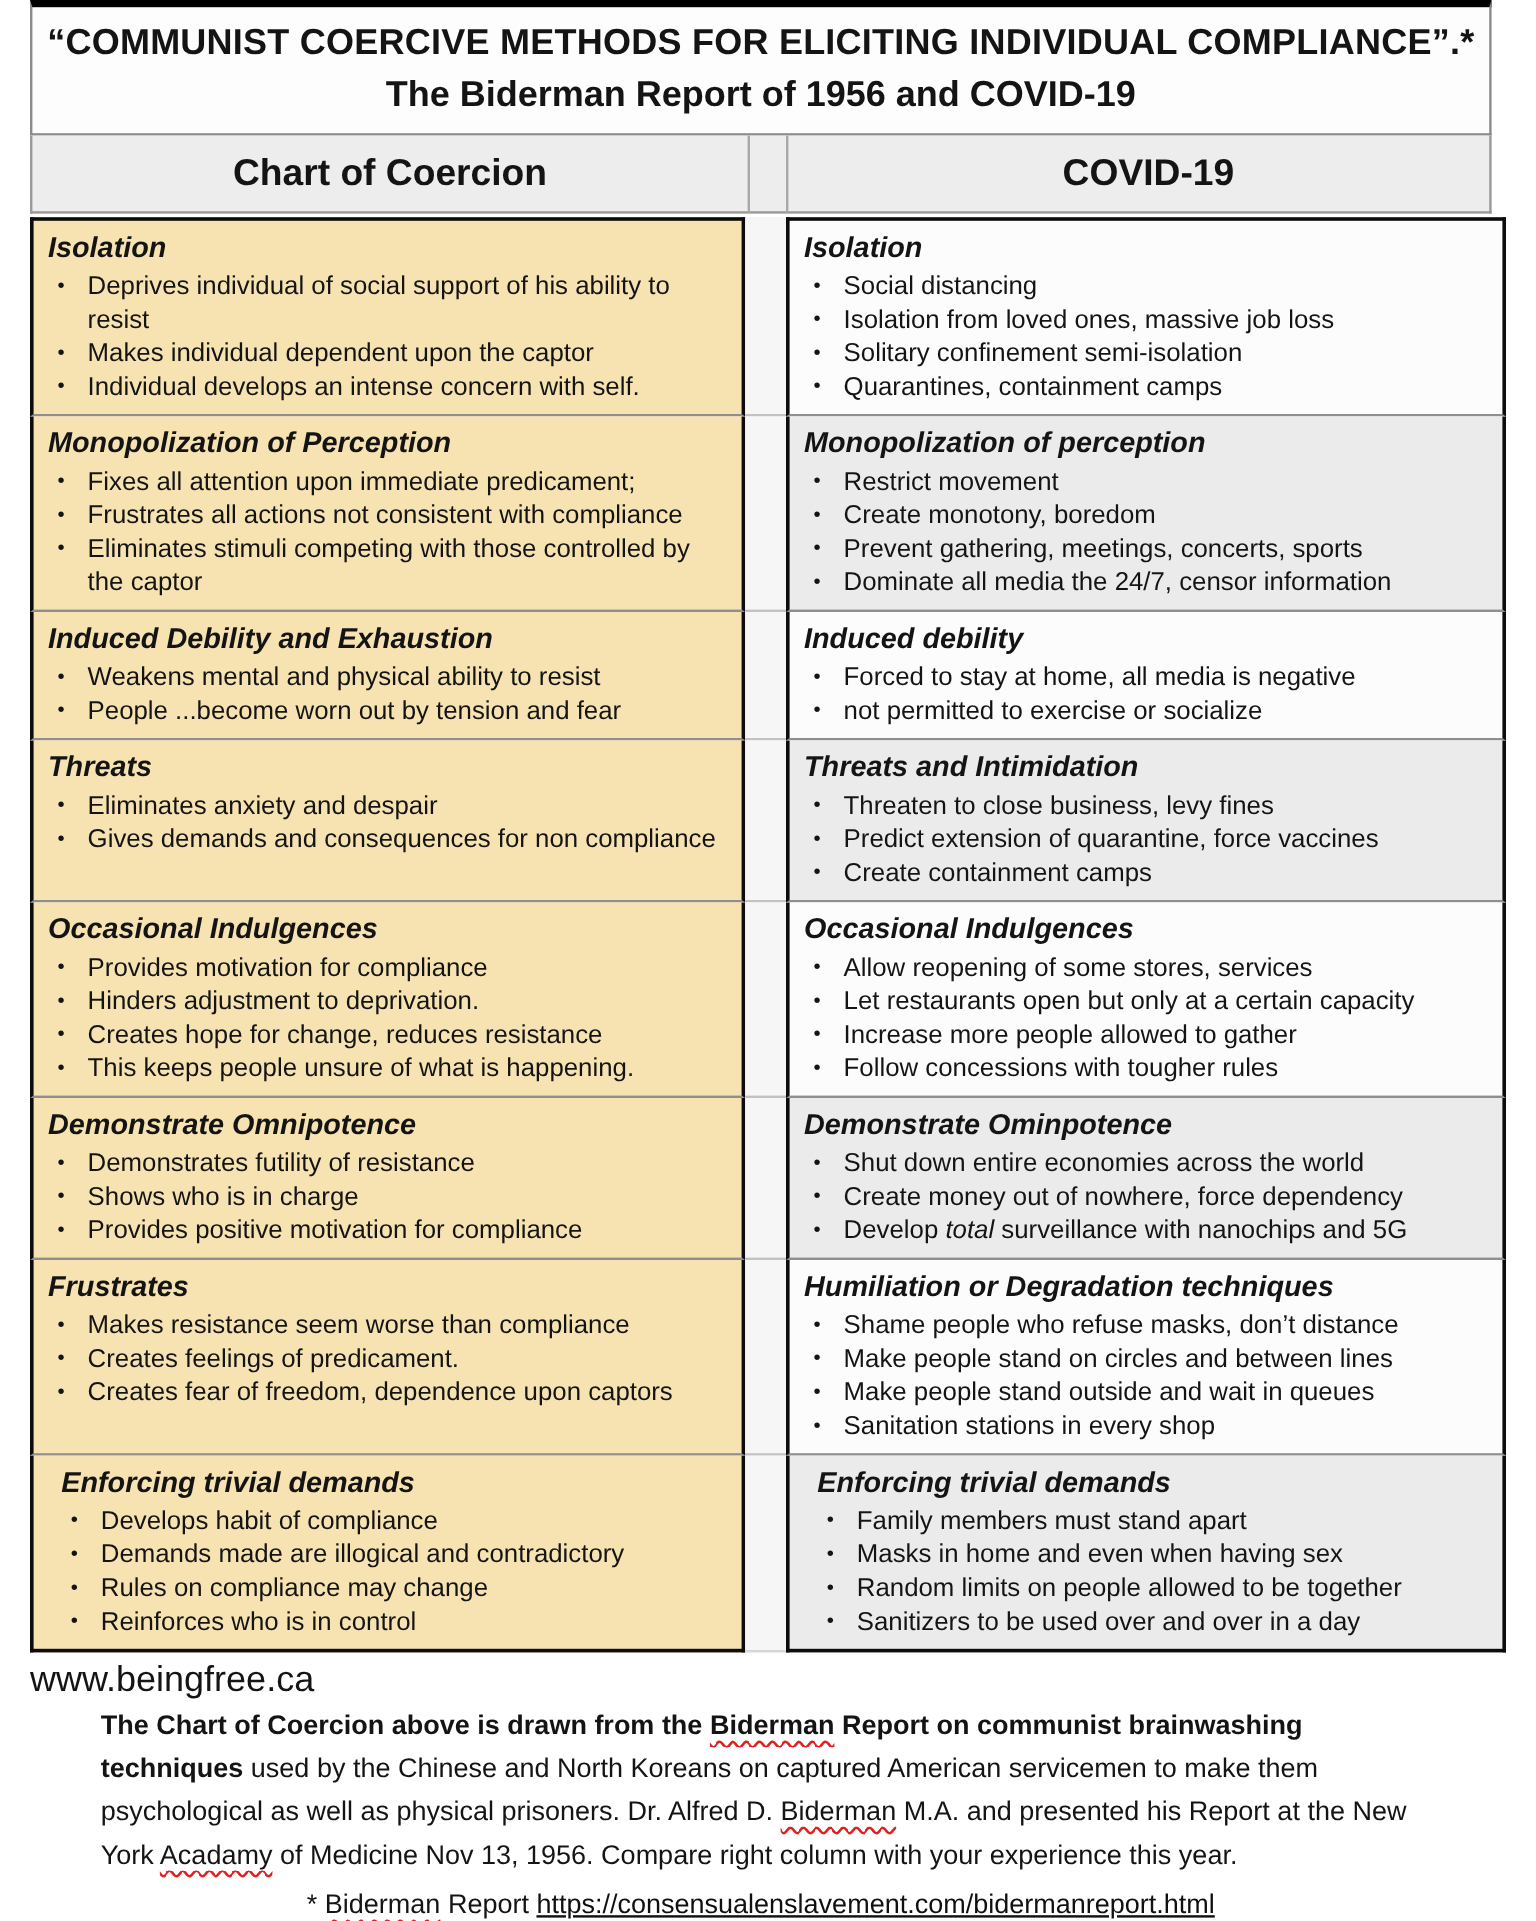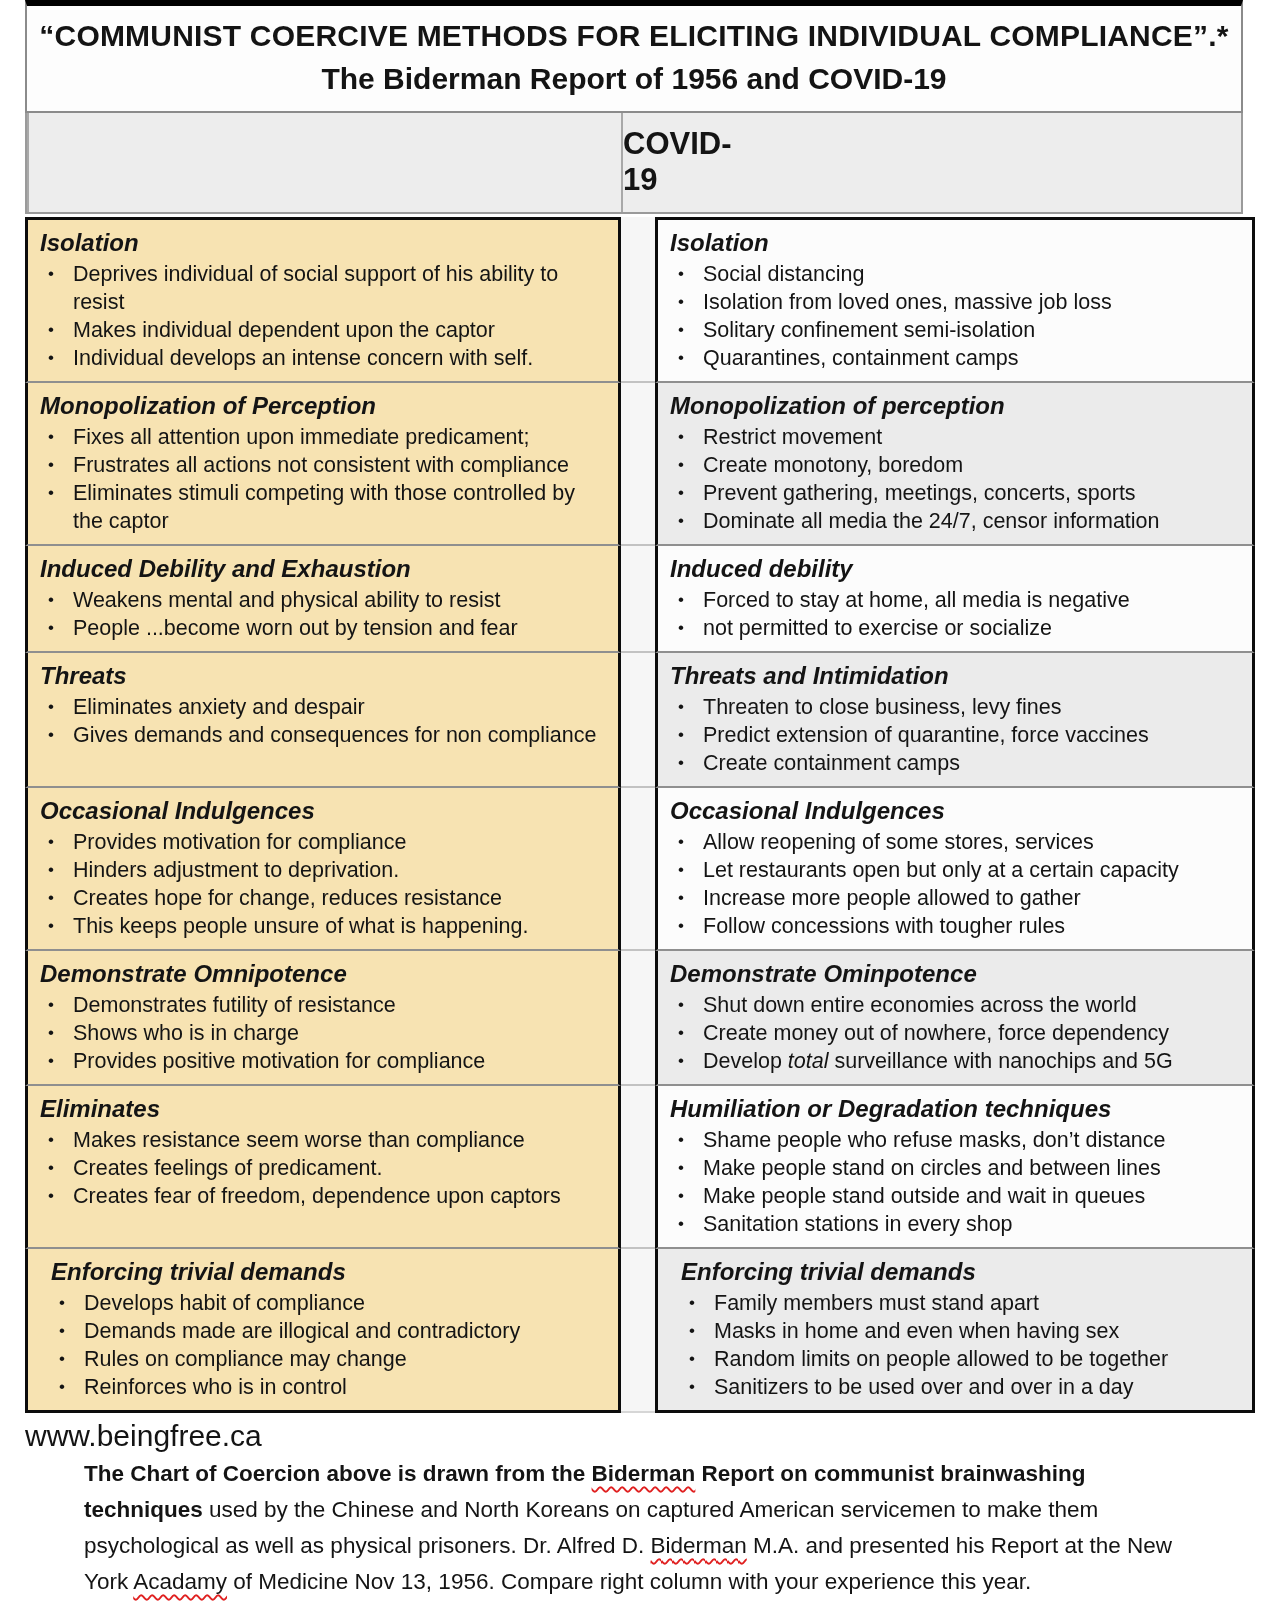--- a/index.html
+++ b/index.html
@@ -77,20 +77,21 @@
 <body>
 
 <div class="doc">
 
   <div class="title-box">
     <div class="title-line1">“COMMUNIST COERCIVE METHODS FOR ELICITING INDIVIDUAL COMPLIANCE”.*</div>
     <div class="title-line2">The Biderman Report of 1956 and COVID-19</div>
   </div>
 
   <div class="header-row">
+    <div class="hcell">Chart of Coercion</div>
     <div class="hcell mid"></div>
     <div class="hcell">COVID-19</div>
   </div>
 
   <div class="body-grid" id="body-grid">
   <div class="cell left-cell row-first">
     <div class="sec-heading">Isolation</div>
     <ul class="bullets">
           <li>
             <span class="bullet-marker">•</span>
@@ -303,21 +304,21 @@
             <span class="bullet-text">Create money out of nowhere, force dependency</span>
           </li>
           <li>
             <span class="bullet-marker">•</span>
             <span class="bullet-text">Develop <em>total</em> surveillance with nanochips and 5G</span>
           </li>
         </ul>
   </div>
 
   <div class="cell left-cell">
-    <div class="sec-heading">Eliminates</div>
+    <div class="sec-heading">Frustrates</div>
     <ul class="bullets">
           <li>
             <span class="bullet-marker">•</span>
             <span class="bullet-text">Makes resistance seem worse than compliance</span>
           </li>
           <li>
             <span class="bullet-marker">•</span>
             <span class="bullet-text">Creates feelings of predicament.</span>
           </li>
           <li>

